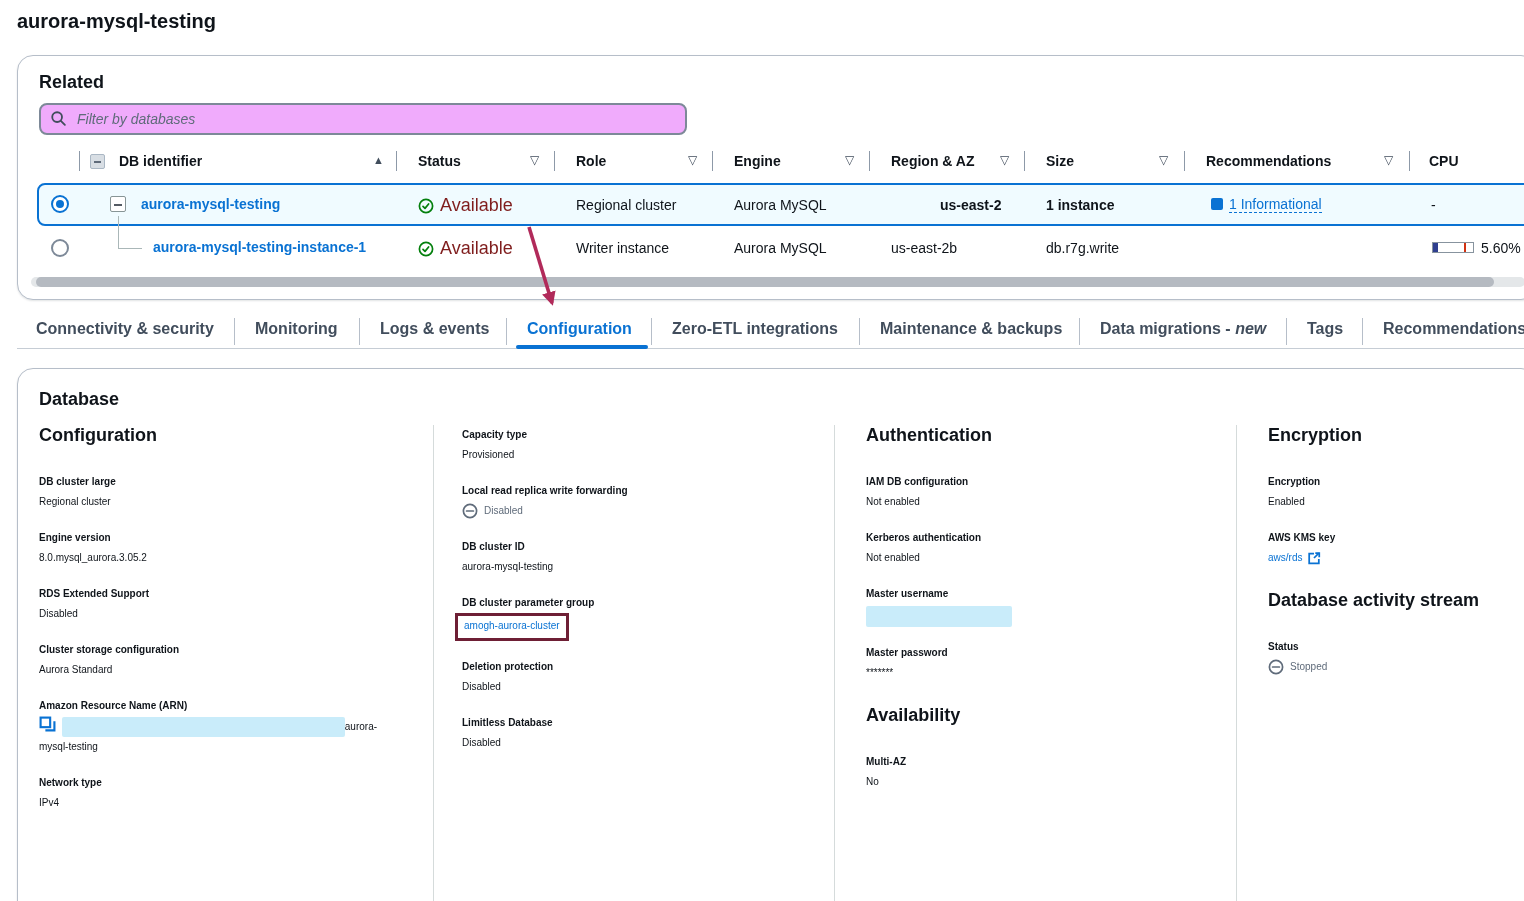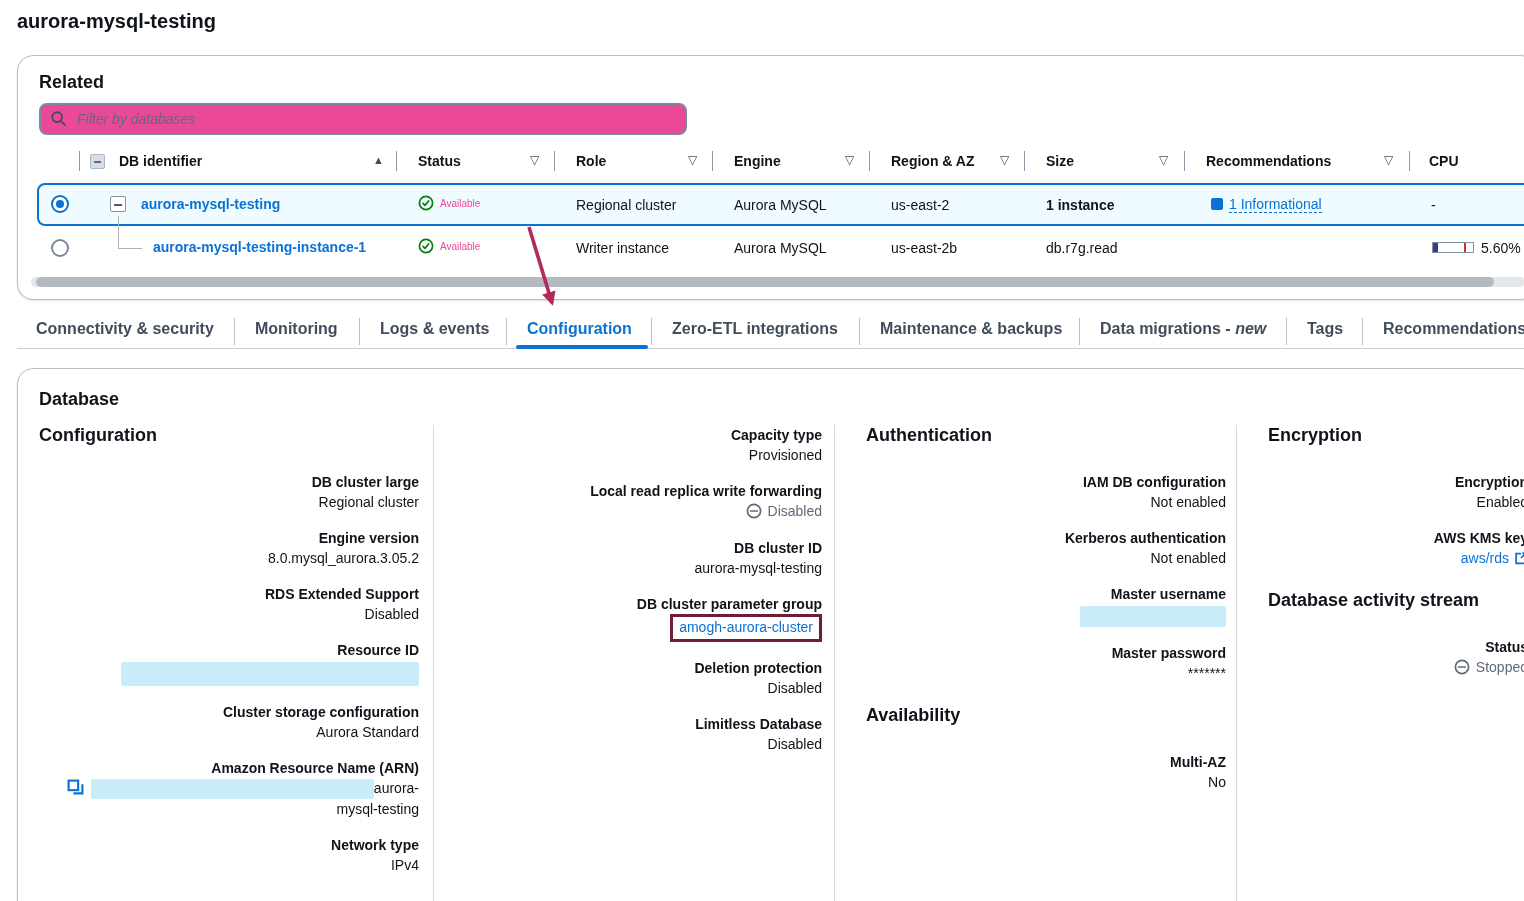--- a/index.html
+++ b/index.html
@@ -7,21 +7,21 @@
     font-family:"Liberation Sans", sans-serif; color:#0f141a; }
   .abs { position:absolute; }
   .panel { position:absolute; background:#fff; border:1px solid #b6bec9; border-radius:16px;
     box-shadow:0 1px 2px rgba(0,28,36,.12); }
   h1.page-title { position:absolute; left:17px; top:10px; font-size:20px; font-weight:700; }
   .panel-heading { font-size:18px; font-weight:700; }
   
   .filter-wrap { position:absolute; left:38px; top:102px; width:648px; height:32px; }
   .filter-wrap input { width:100%; height:100%; border:2px solid #7d8998; border-radius:8px;
     padding:0 10px 0 36px; font-size:14px; font-family:"Liberation Sans",sans-serif;
-    color:#0f141a; outline:none; background:#ec4899; }
+    color:#0f141a; outline:none; background:#f0abfc; }
   .filter-wrap input::placeholder { font-style:italic; color:#5f6b7a; }
   .search-ic { position:absolute; left:11px; top:7px; }
   
   .th { position:absolute; font-size:14px; font-weight:700; color:#0f141a; top:152px; white-space:nowrap; }
   .col-div { position:absolute; top:150px; width:1px; height:20px; background:#8d99a8; }
   .filter-glyph { position:absolute; top:152px; font-size:12px; color:#414d5c; cursor:pointer; }
   .sort-glyph { position:absolute; top:153px; font-size:11px; color:#414d5c; cursor:pointer; }
   .sel-row { position:absolute; left:36px; top:182px; width:1496px; height:43px;
     background:#f0fbff; border:2px solid #0972d3; border-radius:8px; }
   .cell { position:absolute; font-size:14px; white-space:nowrap; }
@@ -33,42 +33,42 @@
     border-radius:50%; background:#0972d3; }
   .radio.unsel { border:2px solid #7d8998; }
   .cbx { position:absolute; width:15px; height:15px; background:#d8dee4; border:1px solid #aab7c4;
     border-radius:2px; }
   .cbx::after { content:""; position:absolute; left:3px; top:6px; width:7px; height:2px; background:#5f6b7a; }
   .expander { position:absolute; width:16px; height:16px; border:1px solid #879596; border-radius:2px;
     background:#fff; cursor:pointer; }
   .expander::after { content:""; position:absolute; left:3px; top:7px; width:8px; height:2px; background:#545b64; }
   .treeline-v { position:absolute; width:1px; background:#aab7b8; }
   .treeline-h { position:absolute; height:1px; background:#aab7b8; }
-  .status { display:inline-flex; align-items:center; gap:6px; color:#ec4899; font-size:10px; }
+  .status { display:inline-flex; align-items:center; gap:6px; color:#7f1d1d; font-size:18px; }
   .info-sq { display:inline-block; width:12px; height:12px; background:#0972d3; border-radius:2px;
     margin-right:6px; vertical-align:-1px; }
   .rec-link { color:#0972d3; font-size:14px; text-decoration:none; border-bottom:1px dashed #0972d3; cursor:pointer; }
   .cpu-meter { position:absolute; width:42px; height:11px; border:1px solid #87939e; background:#fff; }
   .cpu-fill { position:absolute; left:0; top:0; width:5px; height:9px; background:#2f3f8f; }
   .cpu-tick { position:absolute; left:31px; top:0; width:2px; height:9px; background:#d13212; }
   
   .sb-track { position:absolute; left:30px; top:276px; width:1480px; height:10px; border-radius:5px; background:#e4e7e9; }
   .sb-thumb { position:absolute; left:5px; top:0; width:1458px; height:10px; border-radius:5px; background:#b5bac1; cursor:grab; }
   
   .tab { position:absolute; top:320px; font-size:16px; font-weight:700; color:#414d5c;
     white-space:nowrap; cursor:pointer; }
   .tab.active { color:#0972d3; }
   .tab-div { position:absolute; top:318px; width:1px; height:27px; background:#b6bec9; }
   .tab-rule { position:absolute; left:17px; top:348px; width:1507px; height:1px; background:#c6cdd5; }
   .tab-underline { position:absolute; left:516px; top:345px; width:132px; height:4px; border-radius:2px; background:#0972d3; }
   
   .vdiv { position:absolute; top:424px; bottom:-10px; width:1px; background:#d5dbdb; height:477px; }
   .col { position:absolute; top:424px; }
   .col h3 { font-size:18px; font-weight:700; margin-bottom:26px; color:#0f141a; }
-  .field { margin-bottom:16px; font-size:14px;text-align:right; }
+  .field { margin-bottom:16px; font-size:10px; }
   .field .lbl { font-weight:700; line-height:20px; }
   .field .val { line-height:20px; }
   .muted { color:#5f6b7a; }
   .redact { display:inline-block; background:#c9ecfa; border-radius:2px; vertical-align:middle; }
   .icon-inline { display:inline-flex; align-items:center; gap:6px; }
   .annot-box { display:inline-block; border:3px solid #6e1f35; padding:0 6px 2px 6px; margin-left:-7px; }
   .kms-link { display:inline-flex; align-items:center; gap:5px; color:#0972d3; text-decoration:none; cursor:pointer; }
   svg { display:block; }
 </style>
 </head>
@@ -122,21 +122,21 @@
     <span>
         <svg width="16" height="16" viewBox="0 0 16 16">
           <circle cx="8" cy="8" r="6.6" fill="none" stroke="#037f0c" stroke-width="1.7"></circle>
           <path d="M5 8.4l2 2 3.6-4.4" fill="none" stroke="#037f0c" stroke-width="1.7" stroke-linecap="round" stroke-linejoin="round"></path>
         </svg>
       </span>
     <span>Available</span>
   </div>
   <div class="cell" style="left:558px; top:141px;">Regional cluster</div>
   <div class="cell" style="left:716px; top:141px;">Aurora MySQL</div>
-  <div class="cell" style="left:873px; top:141px;">us-east-2</div>
+  <div class="cell" style="left:922px; top:141px;font-weight:bold;">us-east-2</div>
   <div class="cell" style="left:1028px; top:141px;font-weight:bold;">1 instance</div>
   <div class="cell" style="left:1193px; top:140px;">
     <span class="info-sq"></span><a class="rec-link">1 Informational</a>
   </div>
   <div class="cell" style="left:1413px; top:141px;">-</div>
 
   <div class="radio unsel" style="left:33px; top:183px;"></div>
   <div class="treeline-v" style="left:100px; top:160px; height:32px;"></div>
   <div class="treeline-h" style="left:100px; top:192px; width:24px;"></div>
   <a class="cell tbl-link" style="left:135px; top:183px;">aurora-mysql-testing-instance-1</a>
@@ -145,21 +145,21 @@
         <svg width="16" height="16" viewBox="0 0 16 16">
           <circle cx="8" cy="8" r="6.6" fill="none" stroke="#037f0c" stroke-width="1.7"></circle>
           <path d="M5 8.4l2 2 3.6-4.4" fill="none" stroke="#037f0c" stroke-width="1.7" stroke-linecap="round" stroke-linejoin="round"></path>
         </svg>
       </span>
     <span>Available</span>
   </div>
   <div class="cell" style="left:558px; top:184px;">Writer instance</div>
   <div class="cell" style="left:716px; top:184px;">Aurora MySQL</div>
   <div class="cell" style="left:873px; top:184px;">us-east-2b</div>
-  <div class="cell" style="left:1028px; top:184px;">db.r7g.read</div>
+  <div class="cell" style="left:1028px; top:184px;">db.r7g.write</div>
   <div class="cpu-meter" style="left:1414px; top:186px;">
     <div class="cpu-fill"></div>
       <div class="cpu-tick"></div>
   </div>
   <div class="cell" style="left:1463px; top:184px;">5.60%</div>
 
   <div class="sb-track" style="left:13px; top:221px; width:1494px;">
     <div class="sb-thumb"></div>
   </div>
 </section>
@@ -207,24 +207,20 @@
     </div>
     <div class="field">
       <div class="lbl">Engine version</div>
       <div class="val">8.0.mysql_aurora.3.05.2</div>
     </div>
     <div class="field">
       <div class="lbl">RDS Extended Support</div>
       <div class="val">Disabled</div>
     </div>
     <div class="field">
-      <div class="lbl">Resource ID</div>
-      <span class="redact" style="width:298px; height:24px; margin-top:2px;"></span>
-    </div>
-    <div class="field">
       <div class="lbl">Cluster storage configuration</div>
       <div class="val">Aurora Standard</div>
     </div>
     <div class="field">
       <div class="lbl">Amazon Resource Name (ARN)</div>
       <div class="val">
         <span style="display:inline-block; vertical-align:-3px; margin-right:3px;"><svg width="17" height="17" viewBox="0 0 16 16">
               <rect x="1.5" y="1.5" width="9" height="9" fill="none" stroke="#0972d3" stroke-width="2"></rect>
               <path d="M6 13.5h8.5V5" fill="none" stroke="#0972d3" stroke-width="2"></path>
             </svg></span>

